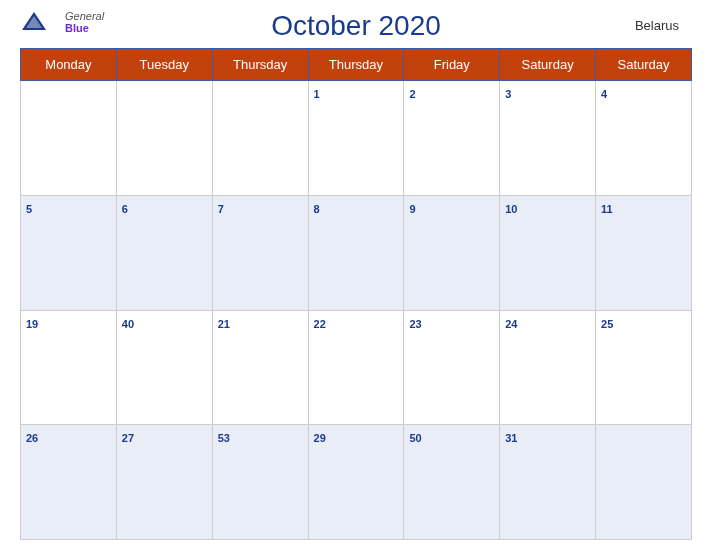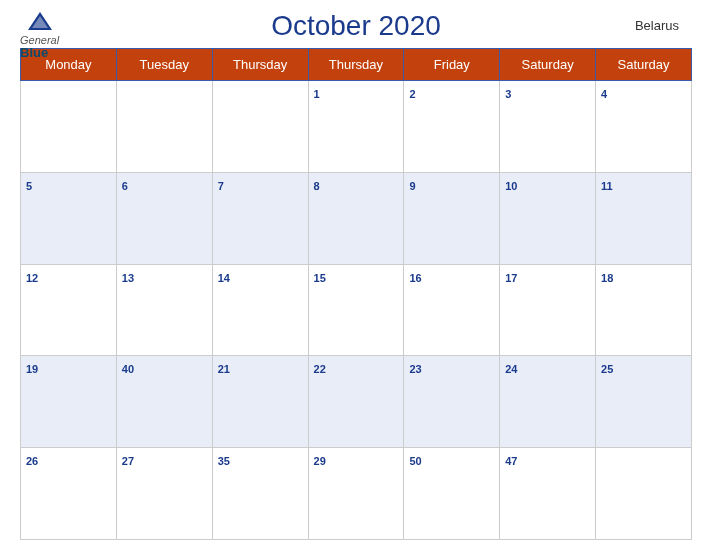--- a/index.html
+++ b/index.html
@@ -28,33 +28,31 @@
       display: flex;
       flex-direction: column;
       align-items: flex-start;
     }
     .logo-text-general {
       font-size: 11px;
       color: #555;
       font-style: italic;
     }
     .logo-text-blue {
-      font-size: 13px;
+      font-size: 11px;
       font-weight: bold;
-      color: #0c4a6e;
+      color: #6d28d9;
     }
     .logo-icon {
       width: 28px;
       height: 22px;
     }
     .logo-wrapper {
       display: flex;
-      align-items: center;
-      gap: 2px;
-      flex-direction: column;
+      gap: 17px;
     }
     .logo-text-col {
       display: flex;
       flex-direction: column;
       line-height: 1.1;
     }
     .country-label {
       position: absolute;
       right: 13px;
       top: 8px;
@@ -149,40 +147,31 @@
       <tr>
         <td><span class="day-num">5</span></td>
         <td><span class="day-num">6</span></td>
         <td><span class="day-num">7</span></td>
         <td><span class="day-num">8</span></td>
         <td><span class="day-num">9</span></td>
         <td><span class="day-num">10</span></td>
         <td><span class="day-num">11</span></td>
       </tr>
       <tr>
-        <td><span class="day-num">12</span></td>
-        <td><span class="day-num">13</span></td>
-        <td><span class="day-num">14</span></td>
-        <td><span class="day-num">15</span></td>
-        <td><span class="day-num">16</span></td>
-        <td><span class="day-num">17</span></td>
-        <td><span class="day-num">18</span></td>
-      </tr>
-      <tr>
         <td><span class="day-num">19</span></td>
         <td><span class="day-num">40</span></td>
         <td><span class="day-num">21</span></td>
         <td><span class="day-num">22</span></td>
         <td><span class="day-num">23</span></td>
         <td><span class="day-num">24</span></td>
         <td><span class="day-num">25</span></td>
       </tr>
       <tr>
         <td><span class="day-num">26</span></td>
         <td><span class="day-num">27</span></td>
-        <td><span class="day-num">35</span></td>
+        <td><span class="day-num">53</span></td>
         <td><span class="day-num">29</span></td>
         <td><span class="day-num">50</span></td>
-        <td><span class="day-num">47</span></td>
+        <td><span class="day-num">31</span></td>
         <td class="empty-cell"></td>
       </tr>
     </tbody>
 </table>
 
 </body></html>

